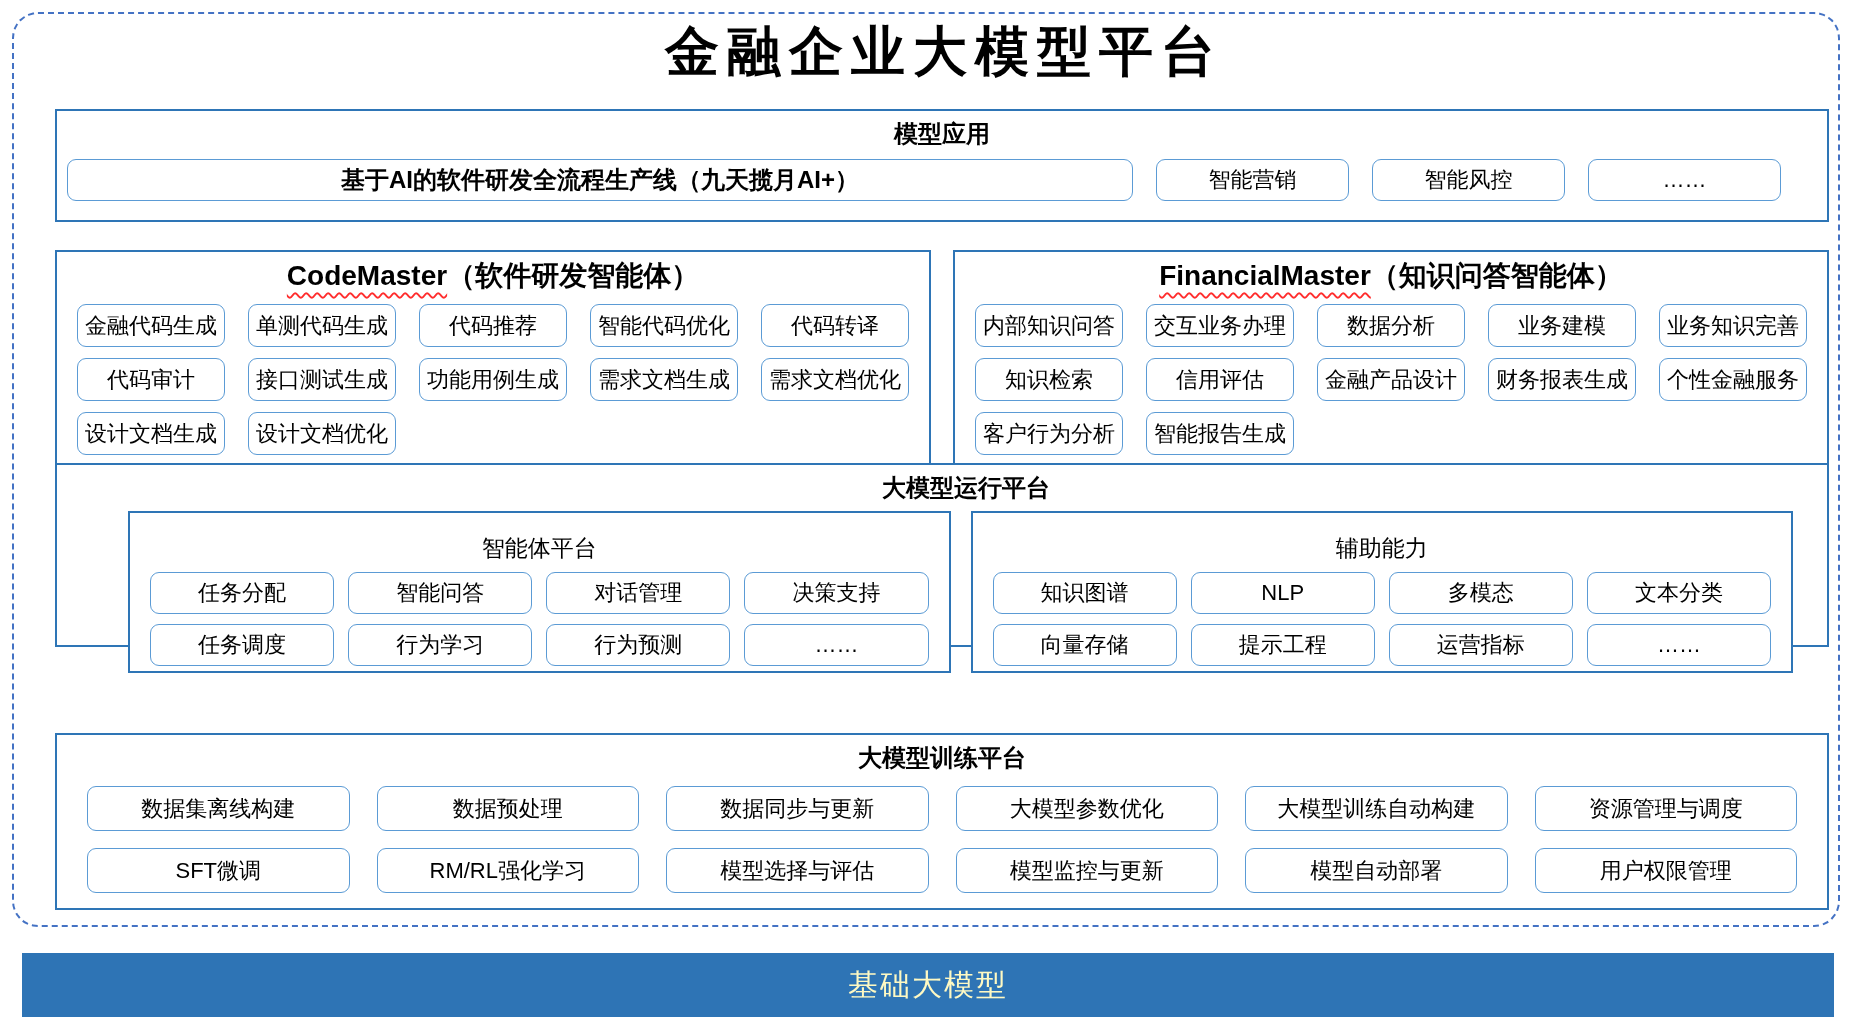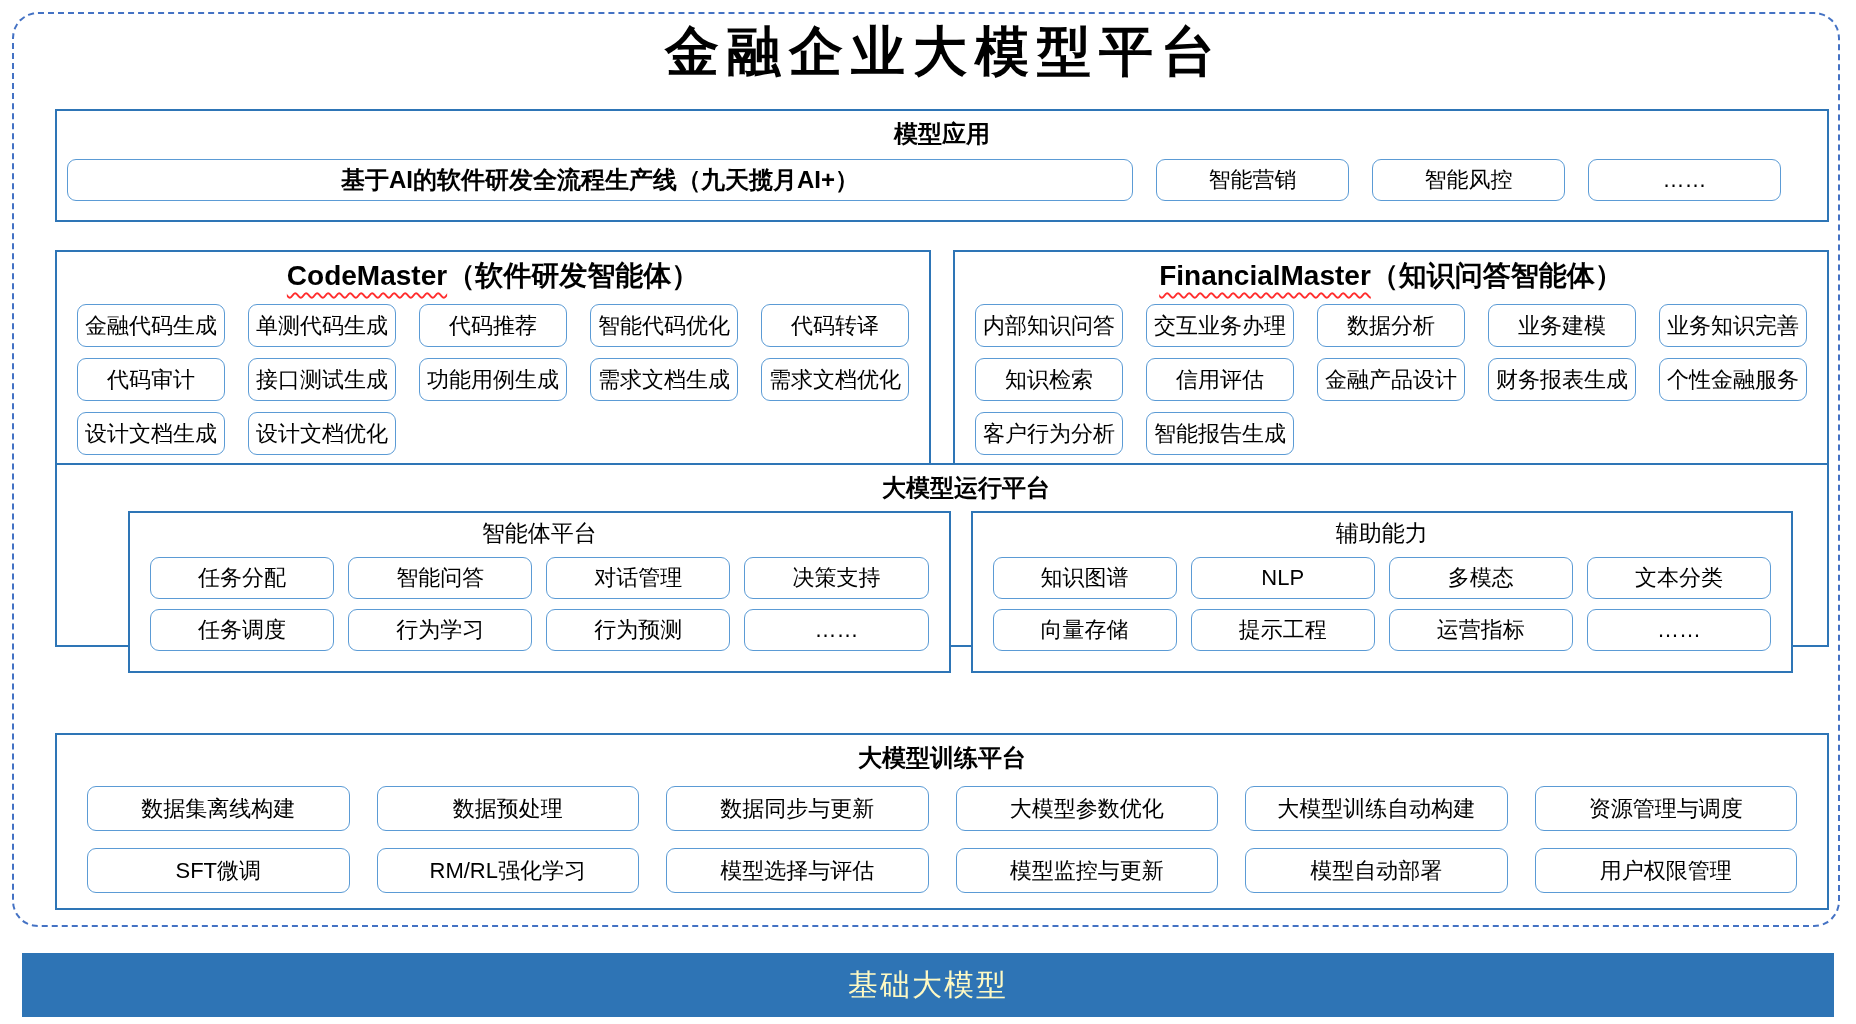--- a/index.html
+++ b/index.html
@@ -17,21 +17,21 @@
     position:absolute;top:22px;left:16px;width:100%;text-align:center;
     font-family:"DejaVu Serif","Liberation Serif",serif;
     font-weight:bold;font-size:54px;letter-spacing:8px;line-height:1.1;
   }
   
   .sec{
     position:absolute;left:55px;width:1774px;box-sizing:border-box;
     border:2px solid #2E75B6;background:#fff;
   }
   .sec-title{text-align:center;font-weight:bold;font-size:24px;margin-top:8px;line-height:1.25;}
-  .sub-title{text-align:center;font-weight:400;font-size:23px;margin-top:7px;line-height:1.2;}
+  .sub-title{text-align:center;font-weight:400;font-size:23px;margin-top:22px;line-height:1.2;}
   .agent-title{text-align:center;font-weight:bold;font-size:28px;margin-top:6px;line-height:1.3;}
   .squiggle{
     text-decoration-line:underline;text-decoration-style:wavy;
     text-decoration-color:#FF2D2D;text-decoration-thickness:2px;text-underline-offset:7px;
   }
   
   .pill{
     border:1.5px solid #5B9BD5;border-radius:9px;background:#fff;box-sizing:border-box;
     display:flex;align-items:center;justify-content:center;
     height:43px;font-size:22px;white-space:nowrap;line-height:1;

